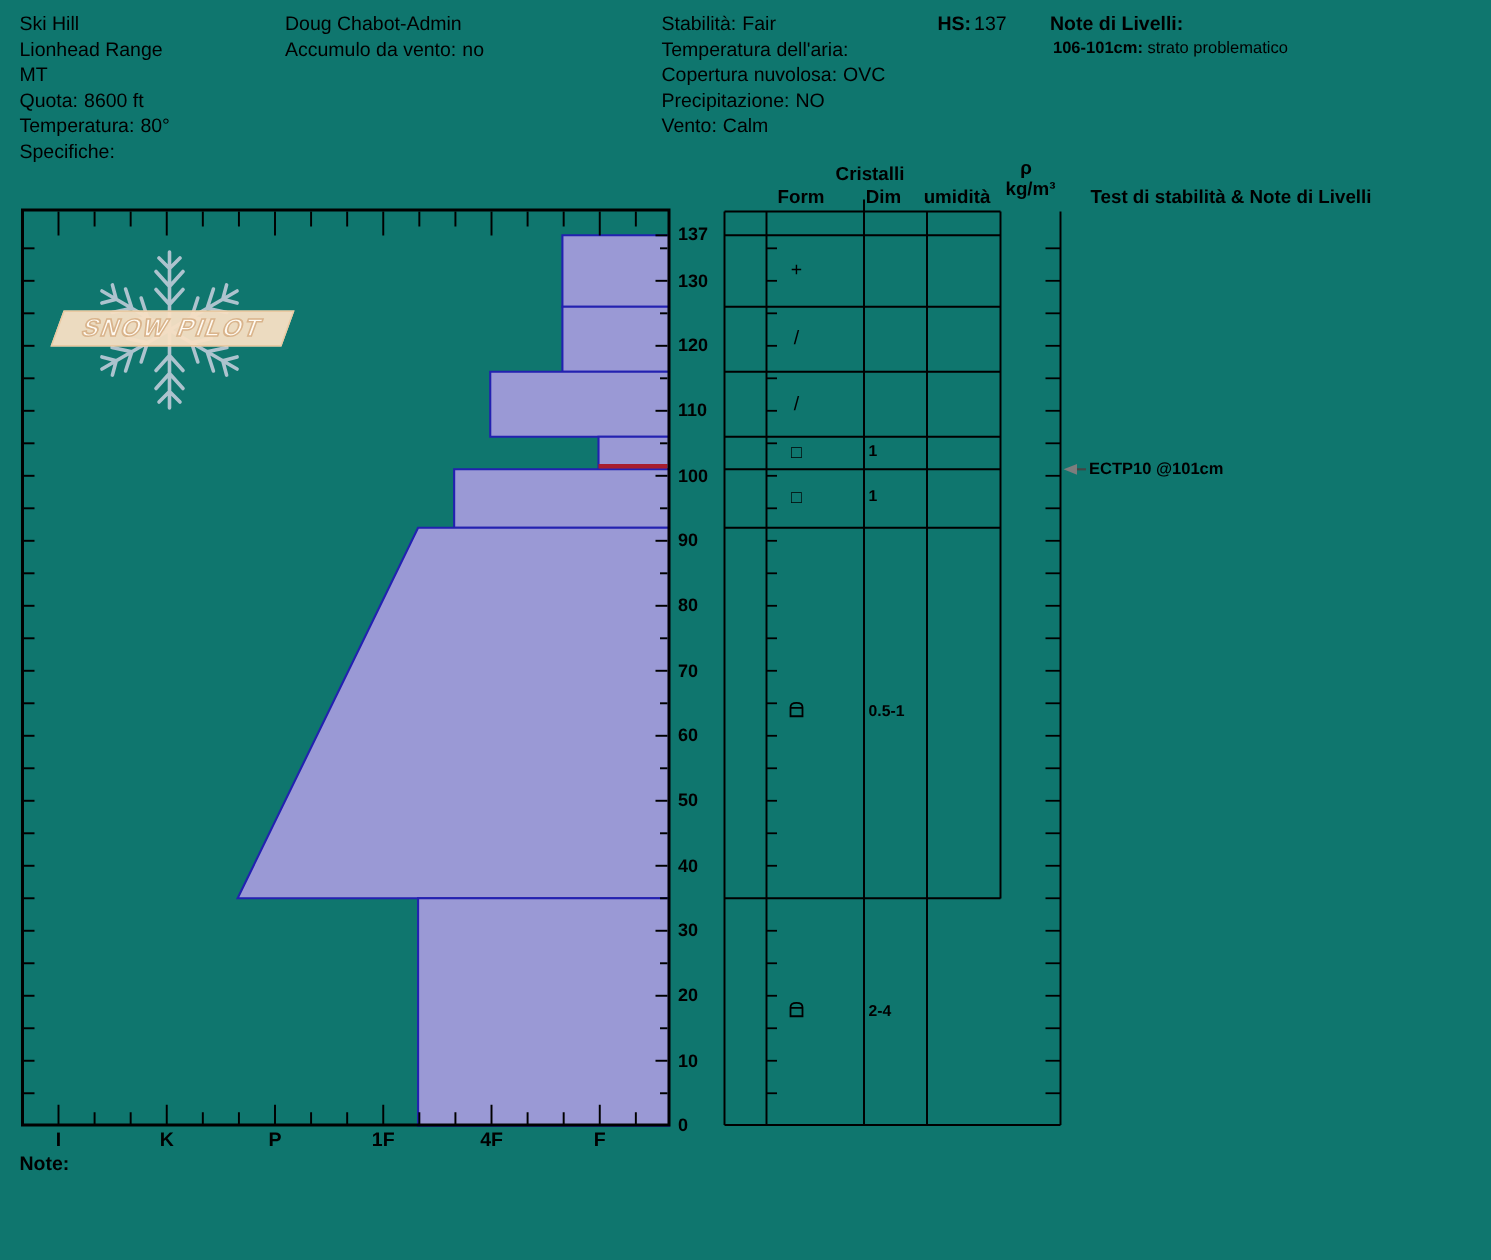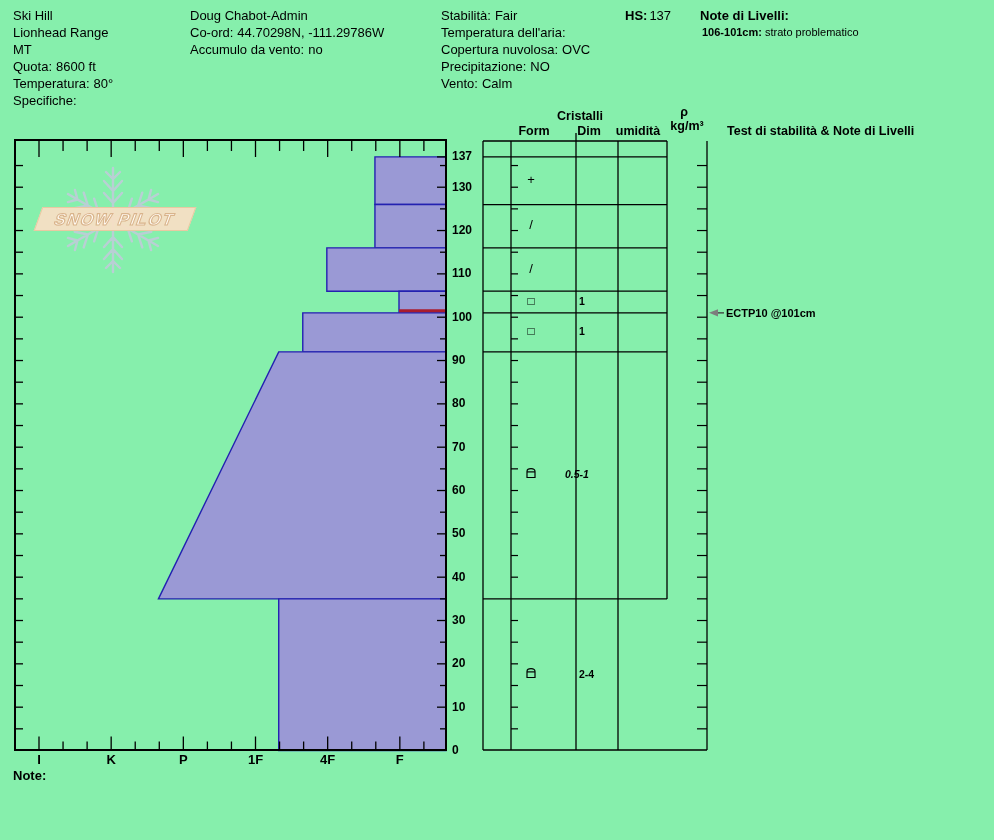--- a/index.html
+++ b/index.html
@@ -1,16 +1,16 @@
 <!DOCTYPE html>
 <html><head>
 <meta charset="utf-8">
 <style>
   html,body{margin:0;padding:0;background:#fff;}
-  #root{position:relative;width:994px;height:840px;background:#86efac;color:#000;
+  #root{position:relative;width:994px;height:840px;background:#0f766e;color:#000;
         font-family:"Liberation Sans",sans-serif;overflow:hidden;}
   .col{position:absolute;top:7px;}
   .ln{font-size:13px;line-height:17px;white-space:nowrap;}
   .lbl{font-weight:normal;margin-right:4px;}
   .b{font-weight:bold;}
   .abs{position:absolute;white-space:nowrap;}
   .dlabel{position:absolute;font-weight:bold;font-size:12px;line-height:15px;white-space:nowrap;}
   .hlabel{position:absolute;font-weight:bold;font-size:13px;transform:translateX(-50%);white-space:nowrap;}
   .thead{position:absolute;font-weight:bold;font-size:12.5px;line-height:14px;white-space:nowrap;}
   .thead.c{transform:translateX(-50%);}
@@ -36,21 +36,20 @@
     <div class="ln">Ski Hill</div>
     <div class="ln">Lionhead Range</div>
     <div class="ln">MT</div>
     <div class="ln"><span class="lbl">Quota:</span><span>8600 ft</span></div>
     <div class="ln"><span class="lbl">Temperatura:</span><span>80°</span></div>
     <div class="ln"><span class="lbl">Specifiche:</span><span></span></div>
   </div>
 
   <div class="col" style="left:190px">
     <div class="ln">Doug Chabot-Admin</div>
-    <div class="ln"><span class="lbl">Co-ord:</span><span>44.70298N, -111.29786W</span></div>
     <div class="ln"><span class="lbl">Accumulo da vento:</span><span>no</span></div>
   </div>
 
   <div class="col" style="left:441px">
     <div class="ln"><span class="lbl">Stabilità:</span><span>Fair</span></div>
     <div class="ln"><span class="lbl">Temperatura dell'aria:</span><span></span></div>
     <div class="ln"><span class="lbl">Copertura nuvolosa:</span><span>OVC</span></div>
     <div class="ln"><span class="lbl">Precipitazione:</span><span>NO</span></div>
     <div class="ln"><span class="lbl">Vento:</span><span>Calm</span></div>
   </div>
@@ -277,21 +276,21 @@
       <div class="sym" style="left: 521px; top: 218.207px; font-size: 13px;">/</div>
       <div class="sym" style="left: 521px; top: 261.537px; font-size: 13px;">/</div>
       <div class="sym" style="left: 521px; top: 294.034px;">□</div>
       <div class="dimv" style="left: 579px; top: 295.034px;">1</div>
       <div class="sym" style="left: 521px; top: 324.365px;">□</div>
       <div class="dimv" style="left: 579px; top: 325.365px;">1</div>
       <div class="sym" style="left: 521px; top: 467.354px;"><svg width="12" height="12" viewBox="0 0 12 12">
           <path d="M2 10.5 V4.5 Q2 1.6 6 1.6 Q10 1.6 10 4.5 V10.5 Z" fill="none" stroke="#000" stroke-width="1.2"></path>
           <line x1="2" y1="4.9" x2="10" y2="4.9" stroke="#000" stroke-width="1.2"></line>
         </svg></div>
-      <div class="dimv" style="left: 565px; top: 468.354px; font-style: italic;">0.5-1</div>
+      <div class="dimv" style="left: 579px; top: 468.354px;">0.5-1</div>
       <div class="sym" style="left: 521px; top: 666.673px;"><svg width="12" height="12" viewBox="0 0 12 12">
           <path d="M2 10.5 V4.5 Q2 1.6 6 1.6 Q10 1.6 10 4.5 V10.5 Z" fill="none" stroke="#000" stroke-width="1.2"></path>
           <line x1="2" y1="4.9" x2="10" y2="4.9" stroke="#000" stroke-width="1.2"></line>
         </svg></div>
       <div class="dimv" style="left: 579px; top: 667.673px;">2-4</div>
     </div>
 
   <div class="thead c" style="left:580px;top:109px">Cristalli</div>
   <div class="thead c" style="left:534px;top:124px">Form</div>
   <div class="thead c" style="left:589px;top:124px">Dim</div>

